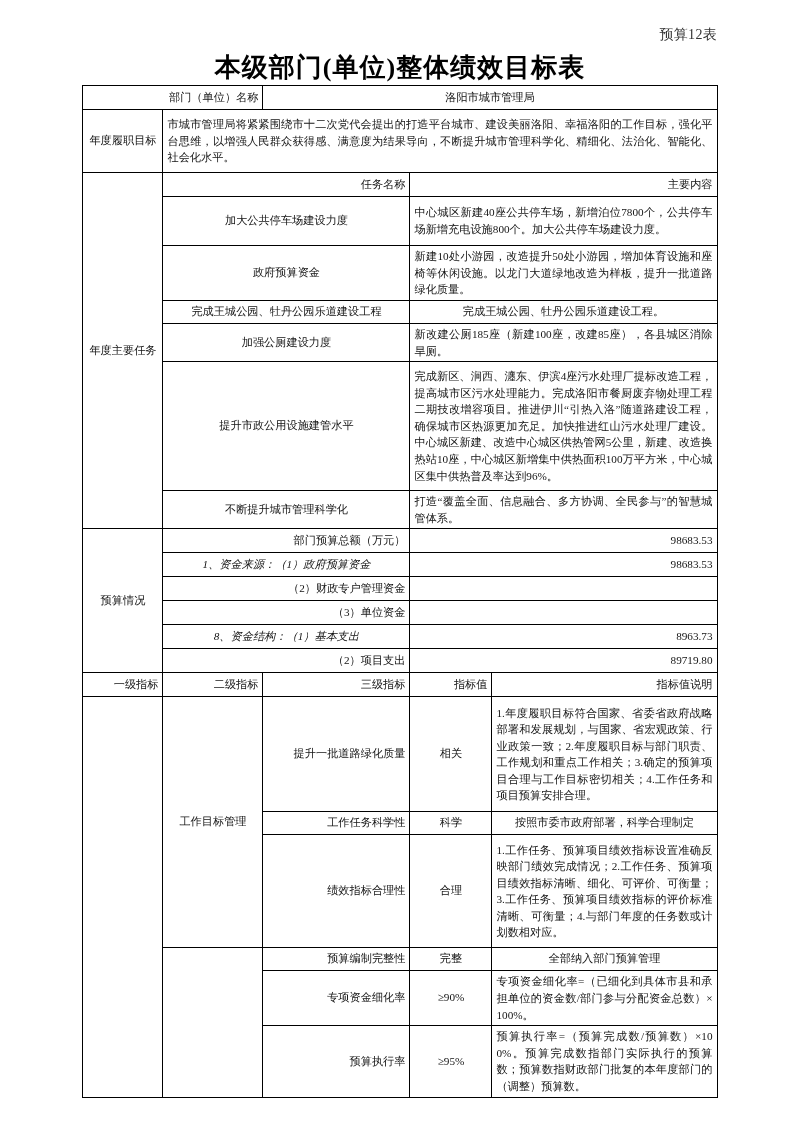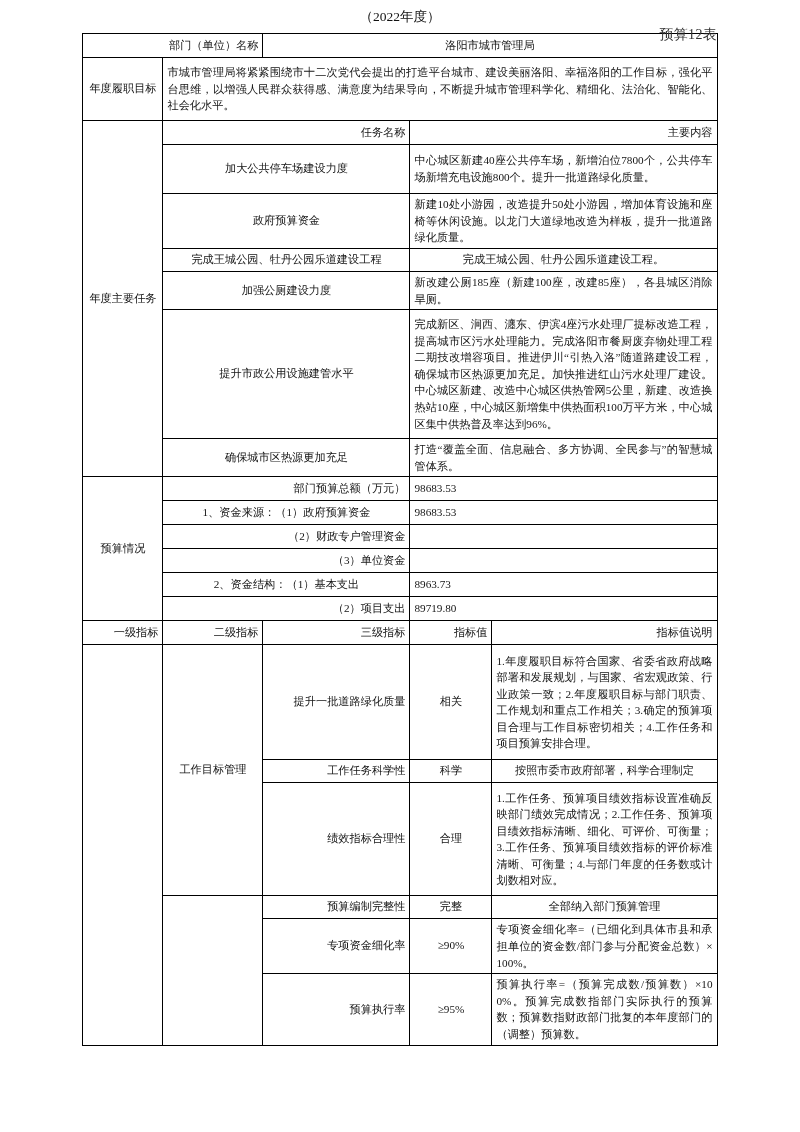--- a/index.html
+++ b/index.html
@@ -70,32 +70,32 @@
     vertical-align: middle;
     margin-left: 24px;
   }
   .pad-l { padding-left: 5px; }
   .body-text {
     text-align: justify;
     text-justify: inter-ideograph;
     line-height: 1.48;
     padding: 3px 4px 3px 5px;
   }
-  .num { text-align: left; }
+  .num { text-align: right; }
   .hdr { text-align: right; }
-  .indent1 { padding-left: 5px; }
+  .indent1 { padding-left: 5px; font-style: italic; }
 </style>
 </head>
 <body>
 
 <div class="page">
 
   <div class="corner-label">预算12表</div>
 
-  <div class="doc-subtitle">（2022年度）</div>
+  <h1 class="doc-title">本级部门(单位)整体绩效目标表</h1>
 
   <table class="main">
     <colgroup>
       <col style="width:80px">
       <col style="width:100px">
       <col style="width:147px">
       <col style="width:82px">
       <col style="width:225px">
     </colgroup>
     <tbody>
@@ -111,21 +111,21 @@
       </tr>
 
       <tr>
         <td class="lbl" rowspan="7">年度主要任务</td>
         <td class="hdr" colspan="2" style="height:19px">任务名称</td>
         <td class="hdr" colspan="2">主要内容</td>
       </tr>
 
       <tr>
         <td class="c-left pad-l" colspan="2" style="height:44px">加大公共停车场建设力度</td>
-        <td class="body-text" colspan="2">中心城区新建40座公共停车场，新增泊位7800个，公共停车场新增充电设施800个。提升一批道路绿化质量。</td>
+        <td class="body-text" colspan="2">中心城区新建40座公共停车场，新增泊位7800个，公共停车场新增充电设施800个。加大公共停车场建设力度。</td>
       </tr>
 
       <tr>
         <td class="c-left pad-l" colspan="2" style="height:50px">政府预算资金</td>
         <td class="body-text" colspan="2">新建10处小游园，改造提升50处小游园，增加体育设施和座椅等休闲设施。以龙门大道绿地改造为样板，提升一批道路绿化质量。</td>
       </tr>
 
       <tr>
         <td class="c-left pad-l" colspan="2" style="height:18px">完成王城公园、牡丹公园乐道建设工程</td>
         <td class="c-left pad-l" colspan="2">完成王城公园、牡丹公园乐道建设工程。</td>
@@ -135,21 +135,21 @@
         <td class="c-left pad-l" colspan="2" style="height:32px">加强公厕建设力度</td>
         <td class="body-text" colspan="2">新改建公厕185座（新建100座，改建85座），各县城区消除旱厕。</td>
       </tr>
 
       <tr>
         <td class="c-left pad-l" colspan="2" style="height:124px">提升市政公用设施建管水平</td>
         <td class="body-text" colspan="2">完成新区、涧西、瀍东、伊滨4座污水处理厂提标改造工程，提高城市区污水处理能力。完成洛阳市餐厨废弃物处理工程二期技改增容项目。推进伊川“引热入洛”随道路建设工程，确保城市区热源更加充足。加快推进红山污水处理厂建设。中心城区新建、改造中心城区供热管网5公里，新建、改造换热站10座，中心城区新增集中供热面积100万平方米，中心城区集中供热普及率达到96%。</td>
       </tr>
 
       <tr>
-        <td class="c-left pad-l" colspan="2" style="height:32px">确保城市区热源更加充足</td>
+        <td class="c-left pad-l" colspan="2" style="height:32px">不断提升城市管理科学化</td>
         <td class="body-text" colspan="2">打造“覆盖全面、信息融合、多方协调、全民参与”的智慧城管体系。</td>
       </tr>
 
       <tr>
         <td class="lbl" rowspan="6">预算情况</td>
         <td class="hdr" colspan="2" style="height:19px">部门预算总额（万元）</td>
         <td class="num" colspan="2">98683.53</td>
       </tr>
       <tr>
         <td class="c-left indent1" colspan="2" style="height:19px">1、资金来源：（1）政府预算资金</td>
@@ -157,21 +157,21 @@
       </tr>
       <tr>
         <td class="hdr" colspan="2" style="height:19px">（2）财政专户管理资金</td>
         <td class="num" colspan="2"></td>
       </tr>
       <tr>
         <td class="hdr" colspan="2" style="height:19px">（3）单位资金</td>
         <td class="num" colspan="2"></td>
       </tr>
       <tr>
-        <td class="c-left indent1" colspan="2" style="height:19px">2、资金结构：（1）基本支出</td>
+        <td class="c-left indent1" colspan="2" style="height:19px">8、资金结构：（1）基本支出</td>
         <td class="num" colspan="2">8963.73</td>
       </tr>
       <tr>
         <td class="hdr" colspan="2" style="height:19px">（2）项目支出</td>
         <td class="num" colspan="2">89719.80</td>
       </tr>
 
       <tr>
         <td class="hdr" style="height:19px">一级指标</td>
         <td class="hdr">二级指标</td>

